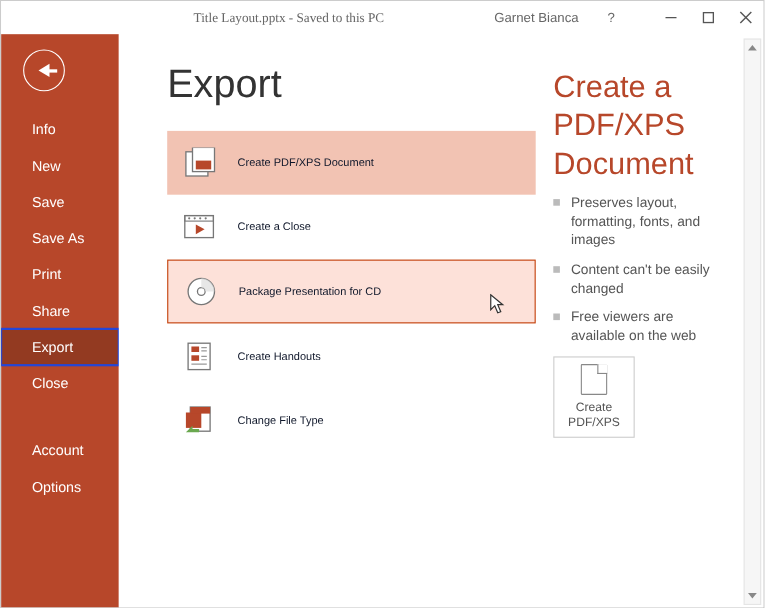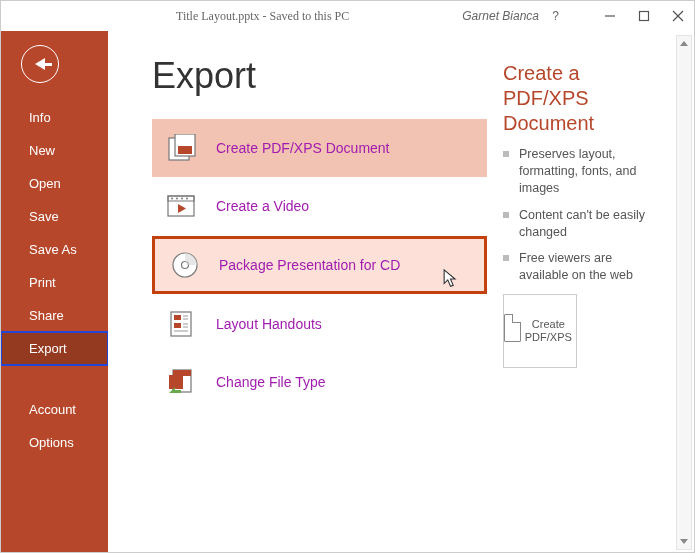--- a/index.html
+++ b/index.html
@@ -1,46 +1,46 @@
 <!DOCTYPE html>
 <html><head>
 <meta charset="utf-8">
 <style>
   * { box-sizing: border-box; margin: 0; padding: 0; }
   body { font-family: "Segoe UI", Arial, sans-serif; background: #fff; width: 695px; height: 553px; overflow: hidden; border: 1px solid #ccc; }
   .titlebar { height: 30px; display: flex; align-items: center; position: relative; background: #fff; font-size: 12px; color: #666; }
   .titlebar .title-left { position:absolute; left:175px;font-family:Liberation Serif, serif; }
-  .titlebar .title-user { position:absolute; right:155px;font-style:italic; }
+  .titlebar .title-user { position:absolute; right:168px; }
   .titlebar .help-mark { position:absolute; right:135px; color:#666; }
   .titlebar .winbtns { position:absolute; right:10px; display:flex; gap:22px; }
   .titlebar .winbtns .btn { width:12px; height:12px; display:flex; align-items:center; justify-content:center; color:#555; font-size:13px; cursor:pointer; }
   .workspace { display:flex; height:523px; }
   .sidebar { width:107px; background:#b7472a; color:#fff; padding-top:8px; }
   .back-circle { width:38px; height:38px; border:1.5px solid #fff; border-radius:50%; margin:6px 0 18px 20px; display:flex; align-items:center; justify-content:center; cursor:pointer; }
   .back-arrow { width:0; height:0; border-top:6px solid transparent; border-bottom:6px solid transparent; border-right:10px solid #fff; position:relative; }
   .back-arrow::after { content:""; position:absolute; left:8px; top:-1.5px; width:9px; height:3px; background:#fff; }
   .nav-item { padding:9px 0 9px 28px; font-size:13px; cursor:pointer; color:#fff; }
   .nav-item.active { background:#933a21; outline:2.5px solid #2446d8; outline-offset:-1px; }
   .nav-spacer { height:28px; }
   .main { flex:1; display:flex; background:#fff; position:relative; padding:20px 0 0 44px; }
   .main-col { width:335px; }
   .page-title { font-size:36px; font-weight:300; color:#333; margin-bottom:22px; margin-top:4px; }
   .export-option { display:flex; align-items:center; height:58px; padding-left:14px; cursor:pointer; position:relative; }
   .export-option.selected { background:#f2c3b3; }
-  .export-option.highlight { border:3px solid #c2410c; background:#fde1d9; margin-top:1px; margin-bottom:1px; }
+  .export-option.highlight { border:1px solid #c2410c; background:#fde1d9; margin-top:1px; margin-bottom:1px; }
   .cursor { position:absolute; right:26px; top:30px; }
   .cursor svg { width:15px; height:20px; }
   .option-icon { width:32px; height:32px; margin-right:18px; display:flex; align-items:center; justify-content:center; }
-  .option-label { font-size:14px; color:#a21caf; }
+  .option-label { font-size:10px; color:#0f172a; }
   .right-col { width:150px; margin-left:16px; padding-right:6px; }
-  .right-title { font-size:20px; color:#b7472a; line-height:1.25; margin-bottom:10px; margin-top:10px; }
+  .right-title { font-size:28px; color:#b7472a; line-height:1.25; margin-bottom:10px; margin-top:10px; }
   .bullet-list { list-style:none; font-size:12.5px; color:#555; }
   .bullet-list li { display:flex; margin-bottom:10px; line-height:1.35; }
   .bullet-list li .sq { width:6px; height:6px; background:#bbb; flex-shrink:0; margin-top:5px; margin-right:10px; }
-  .create-btn { width:74px; height:74px; border:1px solid #ccc; margin-top:8px; display:flex; flex-direction:row; align-items:center; justify-content:center; font-size:11px; color:#555; cursor:pointer; }
+  .create-btn { width:74px; height:74px; border:1px solid #ccc; margin-top:8px; display:flex; flex-direction:column; align-items:center; justify-content:center; font-size:11px; color:#555; cursor:pointer; }
   .create-btn .file-ico { width:24px; height:28px; border:1.5px solid #888; border-radius:1px; position:relative; margin-bottom:6px; background:#fff;}
   .create-btn .file-ico::before { content:""; position:absolute; right:-1px; top:-1px; width:8px; height:8px; background:#fff; border-left:1.5px solid #888; border-bottom:1.5px solid #888; }
   .scrollbar { position:absolute; right:2px; top:4px; bottom:4px; width:16px; border:1px solid #e5e5e5; background:#f6f6f6; display:flex; flex-direction:column; align-items:center; }
   .scroll-arrow { width:0;height:0;border-left:4px solid transparent;border-right:4px solid transparent; margin:5px 0;}
   .scroll-arrow.up{ border-bottom:5px solid #888; }
   .scroll-arrow.down{ border-top:5px solid #888; margin-top:auto; }
 </style>
 </head>
 <body>
 
@@ -68,26 +68,26 @@
   </div>
 </div>
 
 <div class="workspace">
   <div class="sidebar">
     <div class="back-circle">
       <div class="back-arrow"></div>
     </div>
     <div class="nav-item">Info</div>
     <div class="nav-item">New</div>
-    <div class="nav-item">Open</div>
     <div class="nav-item">Save</div>
     <div class="nav-item">Save As</div>
     <div class="nav-item">Print</div>
     <div class="nav-item">Share</div>
     <div class="nav-item active">Export</div>
+    <div class="nav-item">Close</div>
     <div class="nav-spacer"></div>
     <div class="nav-item">Account</div>
     <div class="nav-item">Options</div>
   </div>
 
   <div class="main">
     <div class="main-col">
       <div class="page-title">Export</div>
 
       <div class="export-option selected">
@@ -106,21 +106,21 @@
           <svg width="30" height="26">
               <rect x="1" y="3" width="26" height="20" fill="#fff" stroke="#777" stroke-width="1.2"></rect>
               <rect x="1" y="3" width="26" height="5" fill="none" stroke="#777" stroke-width="1"></rect>
               <circle cx="5" cy="5.5" r="1" fill="#777"></circle>
               <circle cx="10" cy="5.5" r="1" fill="#777"></circle>
               <circle cx="15" cy="5.5" r="1" fill="#777"></circle>
               <circle cx="20" cy="5.5" r="1" fill="#777"></circle>
               <polygon points="11,11 11,20 19,15.5" fill="#b7472a"></polygon>
             </svg>
         </div>
-        <div class="option-label">Create a Video</div>
+        <div class="option-label">Create a Close</div>
       </div>
 
       <div class="export-option highlight">
         <div class="option-icon">
           <svg width="28" height="28">
               <circle cx="14" cy="14" r="12" fill="#fff" stroke="#777" stroke-width="1.2"></circle>
               <circle cx="14" cy="14" r="3.5" fill="#fff" stroke="#777" stroke-width="1.2"></circle>
               <path d="M14 2 A12 12 0 0 1 26 14 L17.5 14 A3.5 3.5 0 0 0 14 10.5 Z" fill="#ddd" opacity="0.7"></path>
             </svg>
         </div>
@@ -138,21 +138,21 @@
               <rect x="4" y="2" width="20" height="24" fill="#fff" stroke="#777" stroke-width="1.2"></rect>
               <rect x="7" y="5" width="7" height="5" fill="#b7472a"></rect>
               <line x1="16" y1="6" x2="21" y2="6" stroke="#999"></line>
               <line x1="16" y1="9" x2="21" y2="9" stroke="#999"></line>
               <rect x="7" y="13" width="7" height="5" fill="#b7472a"></rect>
               <line x1="16" y1="14" x2="21" y2="14" stroke="#999"></line>
               <line x1="16" y1="17" x2="21" y2="17" stroke="#999"></line>
               <line x1="7" y1="21" x2="21" y2="21" stroke="#999"></line>
             </svg>
         </div>
-        <div class="option-label">Layout Handouts</div>
+        <div class="option-label">Create Handouts</div>
       </div>
 
       <div class="export-option">
         <div class="option-icon">
           <svg width="30" height="30">
               <rect x="6" y="3" width="18" height="22" fill="#fff" stroke="#777" stroke-width="1.2"></rect>
               <rect x="2" y="8" width="14" height="14" fill="#b7472a"></rect>
               <path d="M2 26 L8 20 L8 23 L14 23 L14 26 Z" fill="#6aa84f"></path>
               <rect x="6" y="3" width="18" height="6" fill="#b7472a"></rect>
             </svg>

